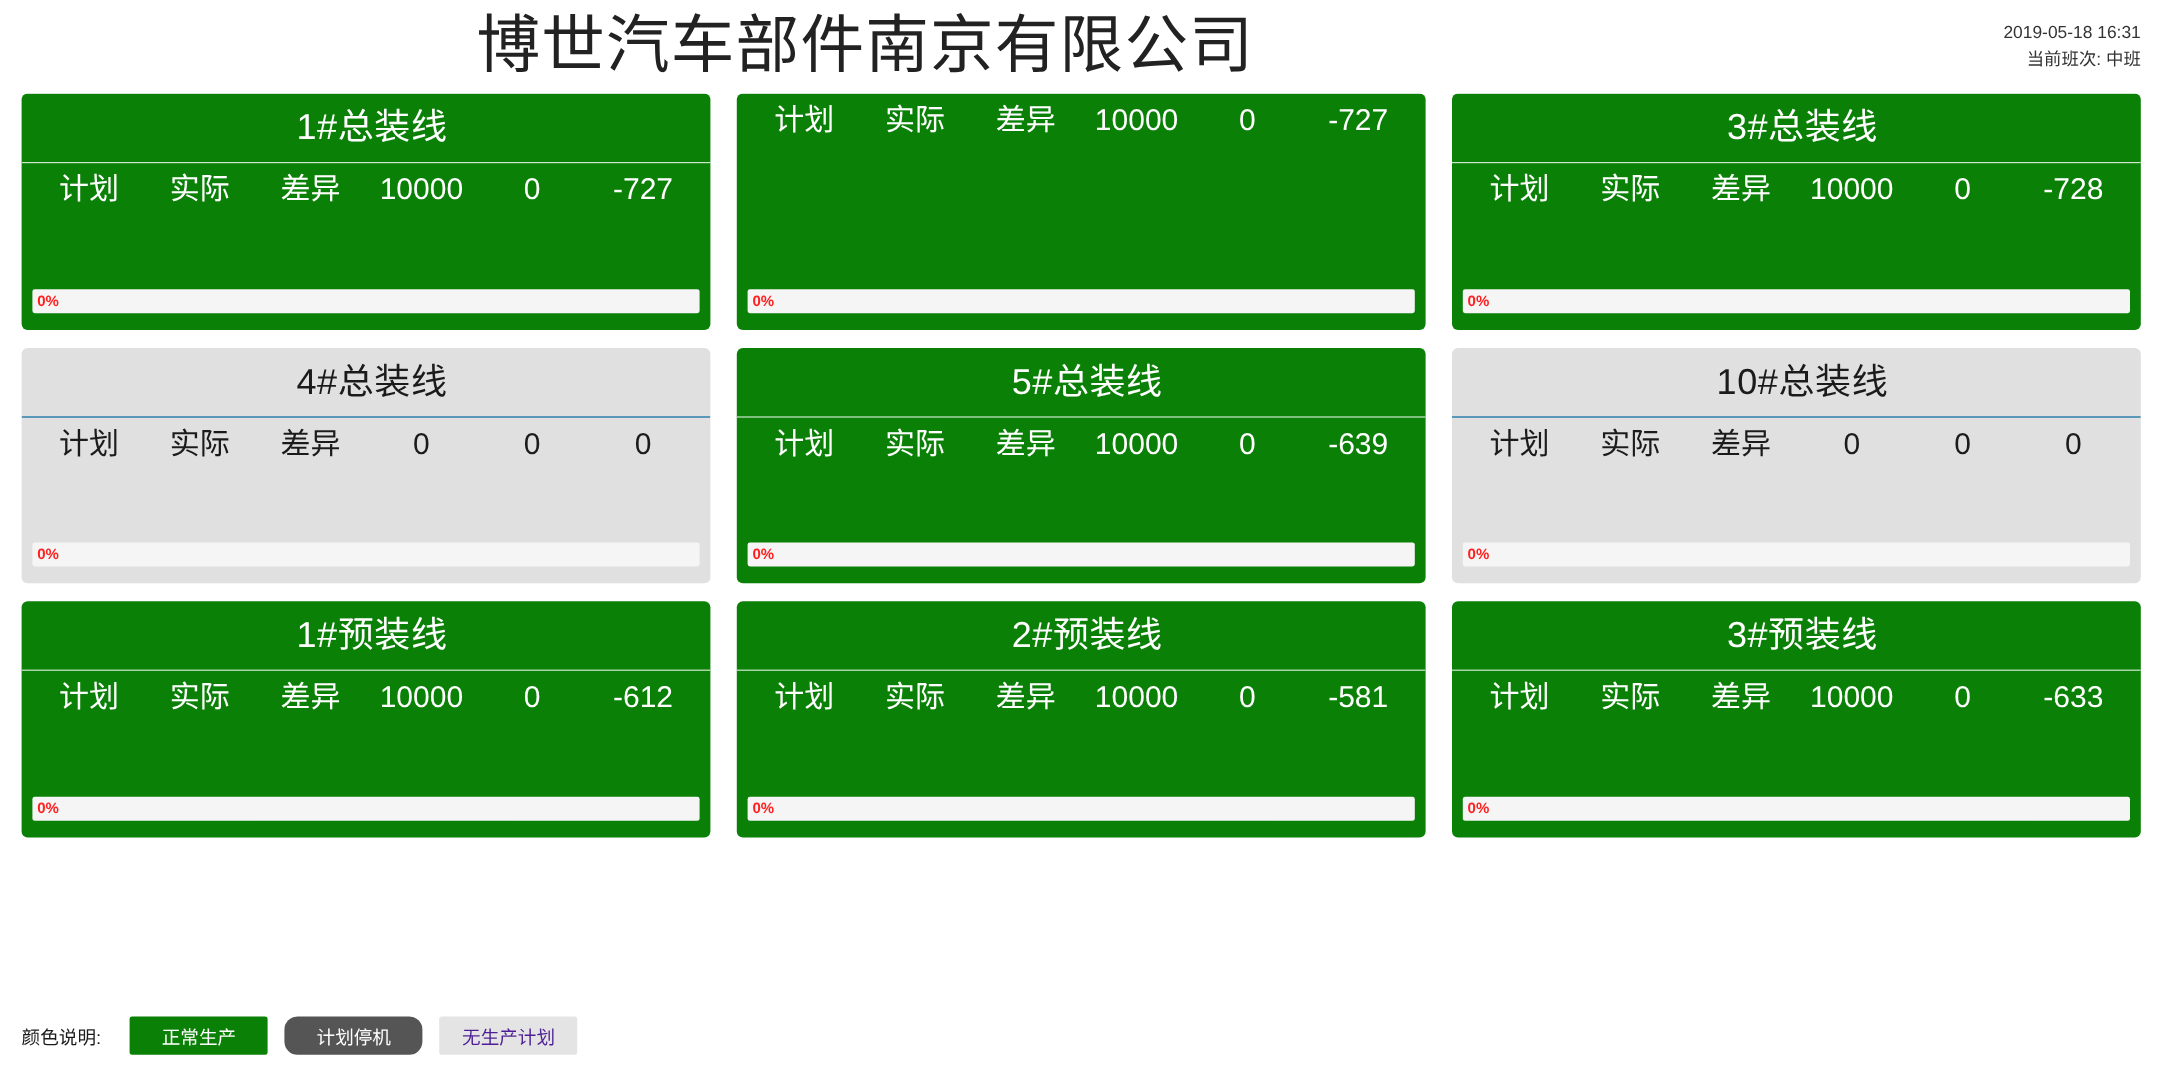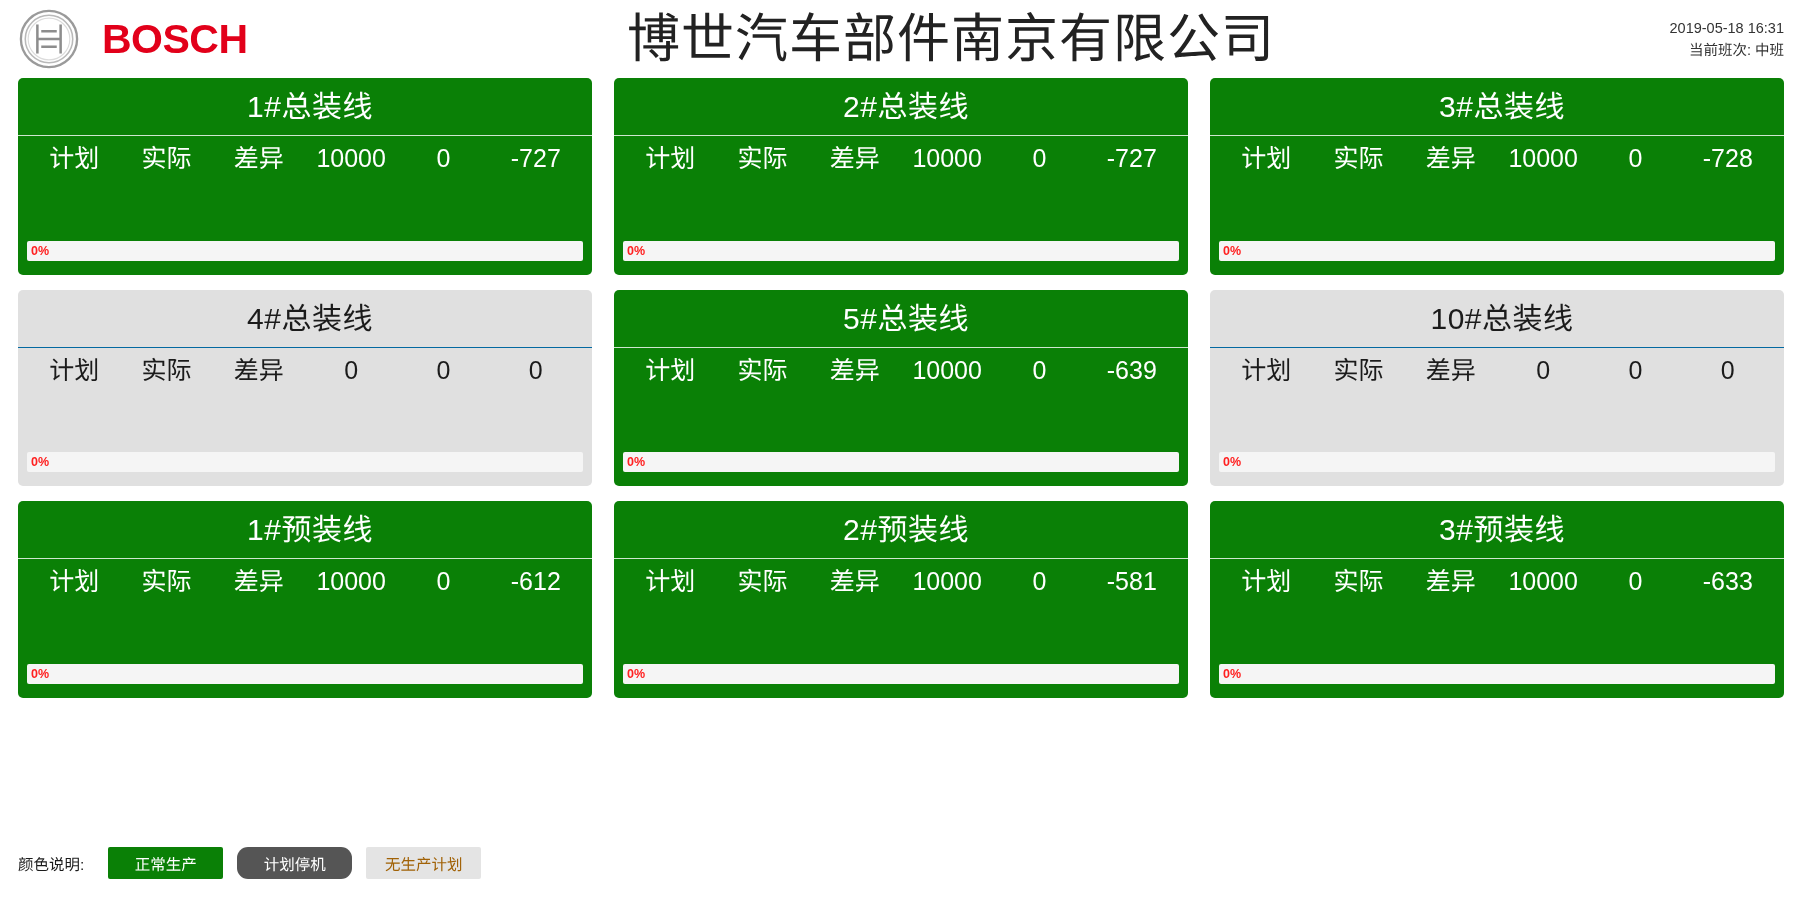--- a/index.html
+++ b/index.html
@@ -197,46 +197,29 @@
     display: flex;
     align-items: center;
     justify-content: center;
     font-size: 15.5px;
     padding: 0 14px;
     border-radius: 2px;
   }
 
   .legend-chip.normal   { background: #0a8006; color: #ffffff; }
   .legend-chip.planned  { background: #555555; color: #ffffff; border-radius: 11px; }
-  .legend-chip.noplan   { background: #e4e4e4; color: #a16207; }
+  .legend-chip.noplan   { background: #e4e4e4; color: #4c1d95; }
 </style>
 </head>
 <body>
 
 <div class="page">
 
   <div class="header">
 
-    <div class="brand">
-      <span class="bosch-mark">
-        <svg viewBox="0 0 64 64" width="62" height="62" aria-hidden="true">
-          <circle cx="32" cy="32" r="29" fill="none" stroke="#9a9a9a" stroke-width="2.4"></circle>
-          <circle cx="32" cy="32" r="24.5" fill="none" stroke="#b9b9b9" stroke-width="1.6"></circle>
-          <circle cx="32" cy="32" r="21.5" fill="none" stroke="#dcdcdc" stroke-width="1.2"></circle>
-          <g stroke="#8d8d8d" stroke-width="2.6" fill="none">
-            <line x1="20" y1="17" x2="20" y2="47"></line>
-            <line x1="44" y1="17" x2="44" y2="47"></line>
-            <line x1="20" y1="32" x2="44" y2="32"></line>
-            <line x1="24" y1="24" x2="40" y2="24"></line>
-            <line x1="24" y1="40" x2="40" y2="40"></line>
-          </g>
-        </svg>
-      </span>
-      <span class="bosch-word">BOSCH</span>
-    </div>
 
     <h1 class="header-title">博世汽车部件南京有限公司</h1>
 
     <div class="header-meta">
       <div>2019-05-18 16:31</div>
       <div>当前班次: 中班</div>
     </div>
   </div>
 
   <div class="board">
@@ -254,21 +237,20 @@
               <div class="metric-cell metric-value">0</div>
               <div class="metric-cell metric-value">-727</div>
             </div>
           </div>
           <div class="progress-wrap">
             <div class="progress-fill" style="width:0%"></div>
             <div class="progress-label">0%</div>
           </div>
         </div>
         <div class="card green">
-          <div class="card-title">2#总装线</div>
           <div class="metrics">
             <div class="metric-row">
               <div class="metric-cell metric-label">计划</div>
               <div class="metric-cell metric-label">实际</div>
               <div class="metric-cell metric-label">差异</div>
             </div>
             <div class="metric-row">
               <div class="metric-cell metric-value">10000</div>
               <div class="metric-cell metric-value">0</div>
               <div class="metric-cell metric-value">-727</div>

